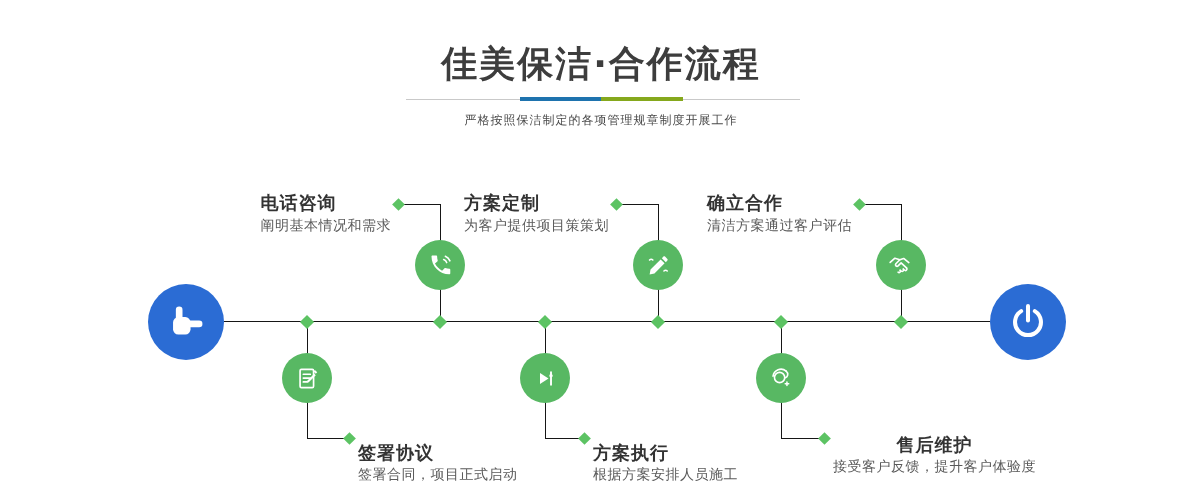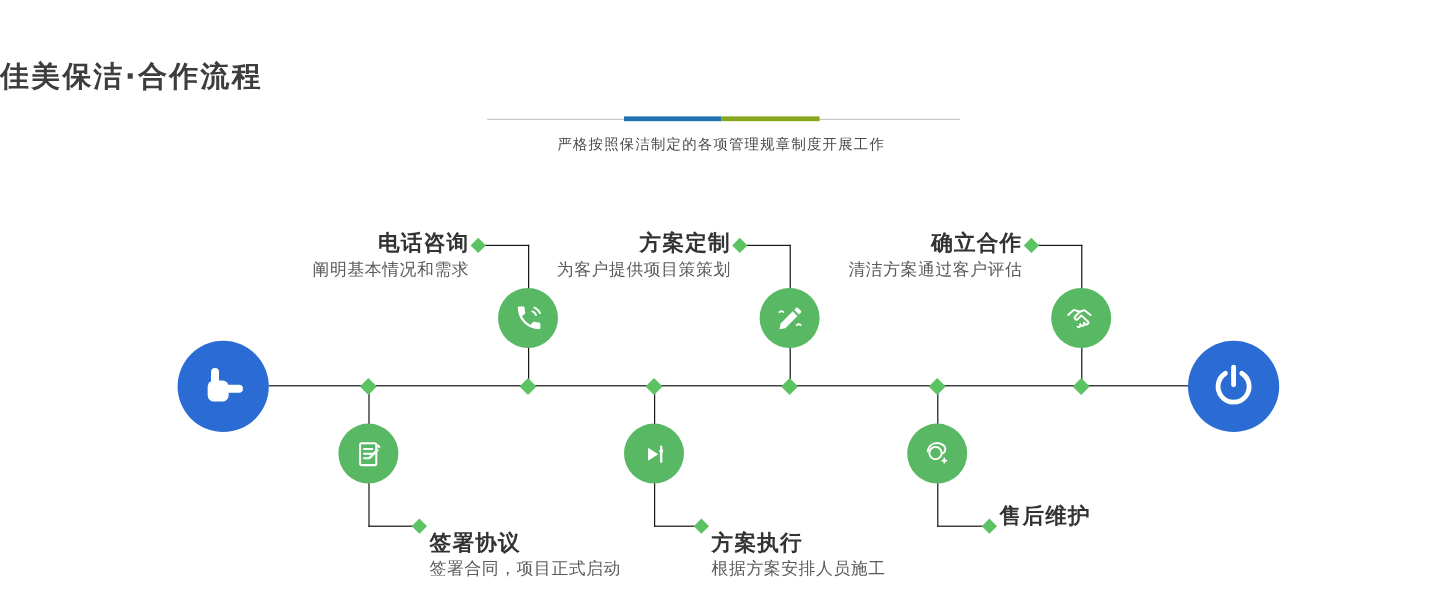--- a/index.html
+++ b/index.html
@@ -2,22 +2,22 @@
 <html><head>
 <meta charset="utf-8">
 <style>
   html,body { margin:0; padding:0; background:#fff; }
   .canvas {
     position:relative; width:1202px; height:502px; background:#ffffff;
     font-family:"DejaVu Sans","Liberation Sans",sans-serif; overflow:hidden;
   }
   
   .page-title {
-    position:absolute; top:44px; left:0; width:100%; 
-    font-size:24px; line-height:40px; font-weight:700; color:#3d3d3d; letter-spacing:2px;
+    position:absolute; top:44px; left:0; width:100%; text-align:center;
+    font-size:36px; line-height:40px; font-weight:700; color:#3d3d3d; letter-spacing:2px;
   }
   .divider-thin { position:absolute; top:99px; left:406px; width:394px; height:1px; background:#c9c9c9; }
   .divider-accent { position:absolute; top:97px; left:520px; width:163px; height:4px; display:flex; }
   .divider-accent .seg-blue  { width:81px; height:4px; background:#1e73ae; }
   .divider-accent .seg-green { width:82px; height:4px; background:#85a81c; }
   .page-subtitle {
     position:absolute; top:110px; left:0; width:100%; text-align:center;
     font-size:12px; line-height:20px; color:#4a4a4a; letter-spacing:1px;
   }
   
@@ -30,21 +30,21 @@
   }
   .diamond.big { width:10px; height:10px; }
   .node {
     position:absolute; border-radius:50%; display:flex;
     align-items:center; justify-content:center; z-index:4;
   }
   .node.green { width:50px; height:50px; background:#58b863; }
   .node.blue  { width:76px; height:76px; background:#2b6cd4; }
   
   .step-label { position:absolute; z-index:2; white-space:nowrap; }
-  .step-label.align-right { text-align:right; }
+  .step-label.align-right { text-align:left; }
   .step-title { font-size:18px; line-height:24px; font-weight:600; color:#333333; letter-spacing:1px; }
   .step-desc  { font-size:14px; line-height:20px; color:#5a5a5a; margin-top:0; letter-spacing:0.5px; }
   .step-label.bottom .step-title { line-height:22px;margin-top:16px; }
   svg { display:block; }
 </style>
 </head>
 <body>
 
 <div class="canvas">
 
@@ -187,17 +187,18 @@
   </div>
 
   <div class="step-label bottom" style="top:426px; left:358px;">
     <div class="step-title">签署协议</div>
     <div class="step-desc">签署合同，项目正式启动</div>
   </div>
   <div class="step-label bottom" style="top:426px; left:593px;">
     <div class="step-title">方案执行</div>
     <div class="step-desc">根据方案安排人员施工</div>
   </div>
-  <div class="step-label bottom" style="top:404px; left:833px;text-align:center;">
+  <div class="step-label bottom" style="top:418px; left:833px;text-align:center;">
     <div class="step-title">售后维护</div>
+    <div class="step-desc">接受客户反馈，提升客户体验度</div>
   </div>
 
 </div>
 
 </body></html>

